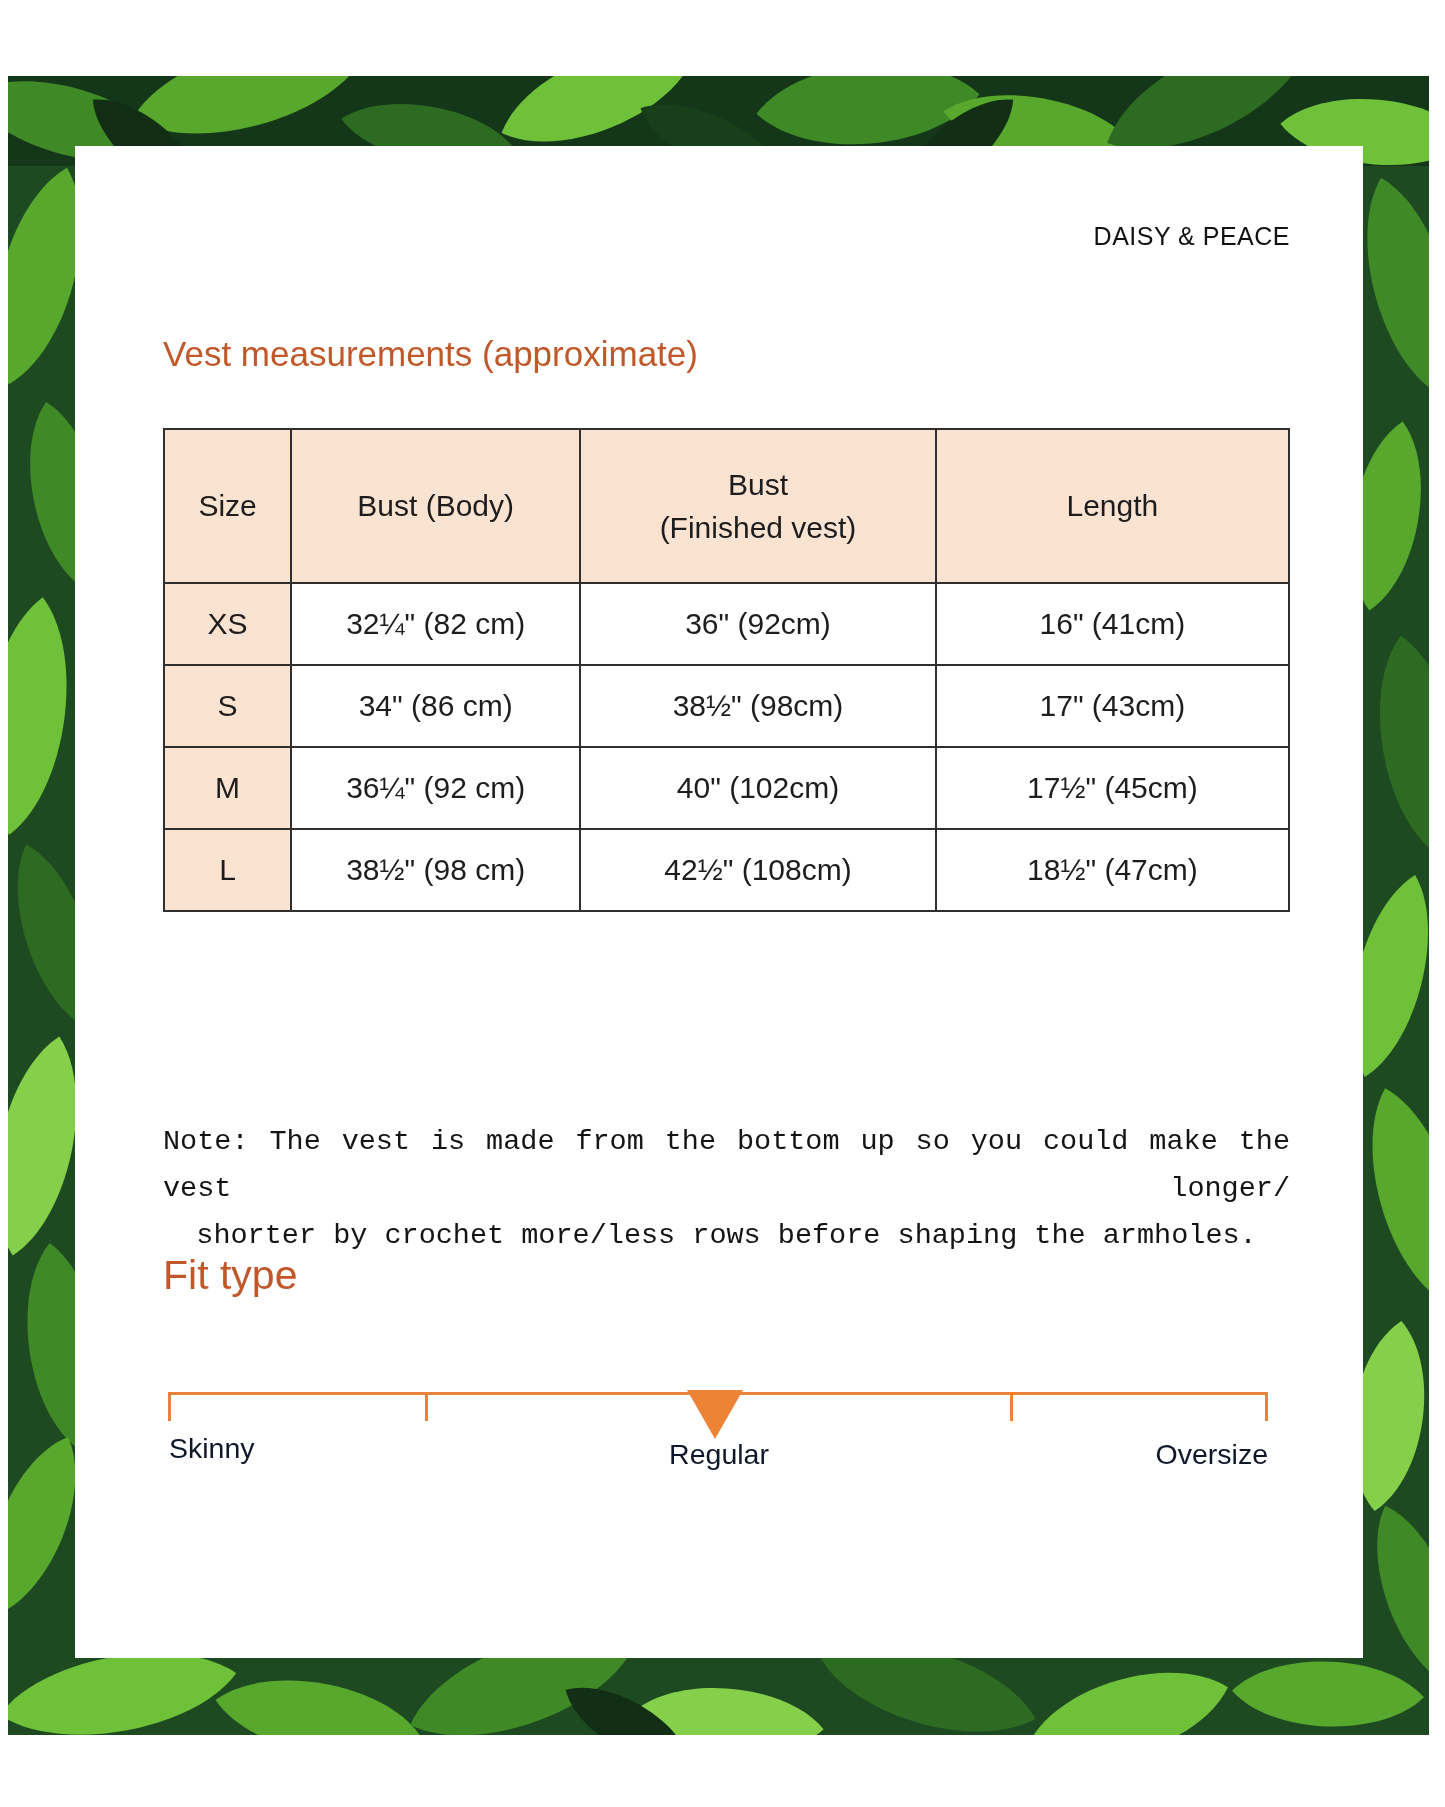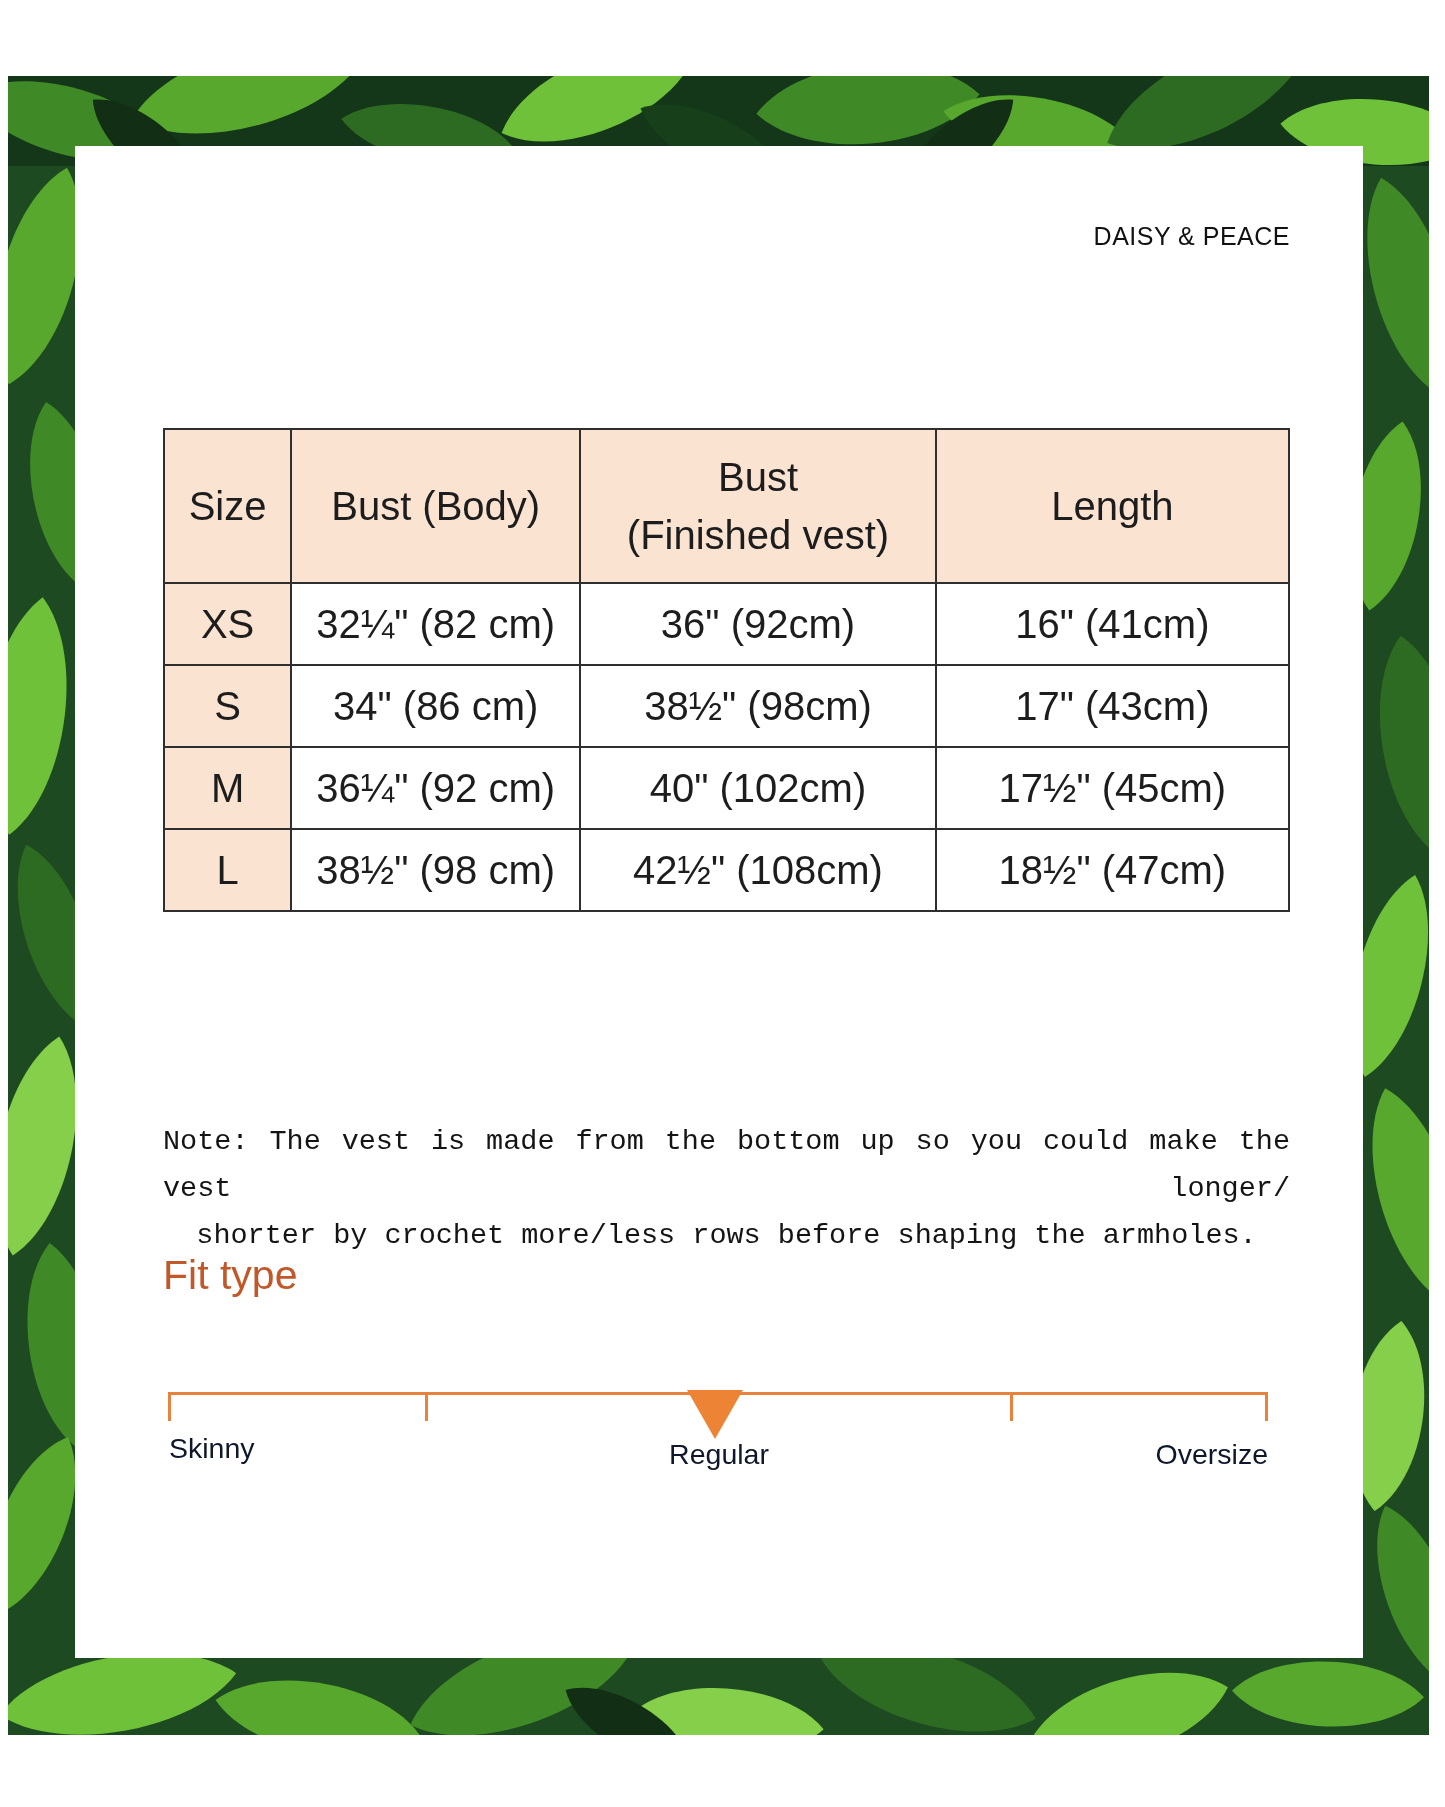--- a/index.html
+++ b/index.html
@@ -15,21 +15,21 @@
   .brand{
     position:absolute;top:76px;right:73px;font-size:25px;letter-spacing:0.5px;color:#111;
   }
   .h-orange{
     position:absolute;left:88px;margin:0;font-weight:400;color:#c1582a;
   }
   .title-measure{top:188px;font-size:35px;}
   .title-fit{top:1106px;font-size:41px;}
   table.meas{
     position:absolute;left:88px;top:282px;width:1127px;border-collapse:collapse;table-layout:fixed;
-    font-size:40px;color:#1d1d1d;
+    font-size:30px;color:#1d1d1d;
   }
   table.meas th, table.meas td{
     border:2px solid #2f2f2f;text-align:center;vertical-align:middle;font-weight:400;padding:0;
   }
   table.meas thead th{height:152px;background:#fbe3d2;}
   table.meas tbody tr{height:82px;}
   table.meas tbody th{background:#fbe3d2;text-align:center;}
   table.meas tbody td{background:#ffffff;}
   col.c-size{width:11.3%;} col.c-body{width:25.7%;} col.c-fin{width:31.6%;} col.c-len{width:31.4%;}
   .hdr2 span{display:block;line-height:1.45;}
@@ -106,20 +106,21 @@
       <use href="#leaf" transform="translate(1120,1640) rotate(74) scale(3.1,1.3)" fill="#6fc13a"></use>
       <use href="#leaf" transform="translate(1320,1618) rotate(92) scale(2.7,1.2)" fill="#57a82d"></use>
       <use href="#leaf" transform="translate(620,1650) rotate(120) scale(2.0,0.9)" fill="#122e14"></use>
     </svg>
   </div>
 
   <div class="page">
 
     <div class="brand">DAISY &amp; PEACE</div>
 
+    <h1 class="h-orange title-measure">Vest measurements (approximate)</h1>
 
     <table class="meas">
       <colgroup>
         <col class="c-size">
           <col class="c-body">
           <col class="c-fin">
           <col class="c-len">
       </colgroup>
       <thead>
         <tr>

